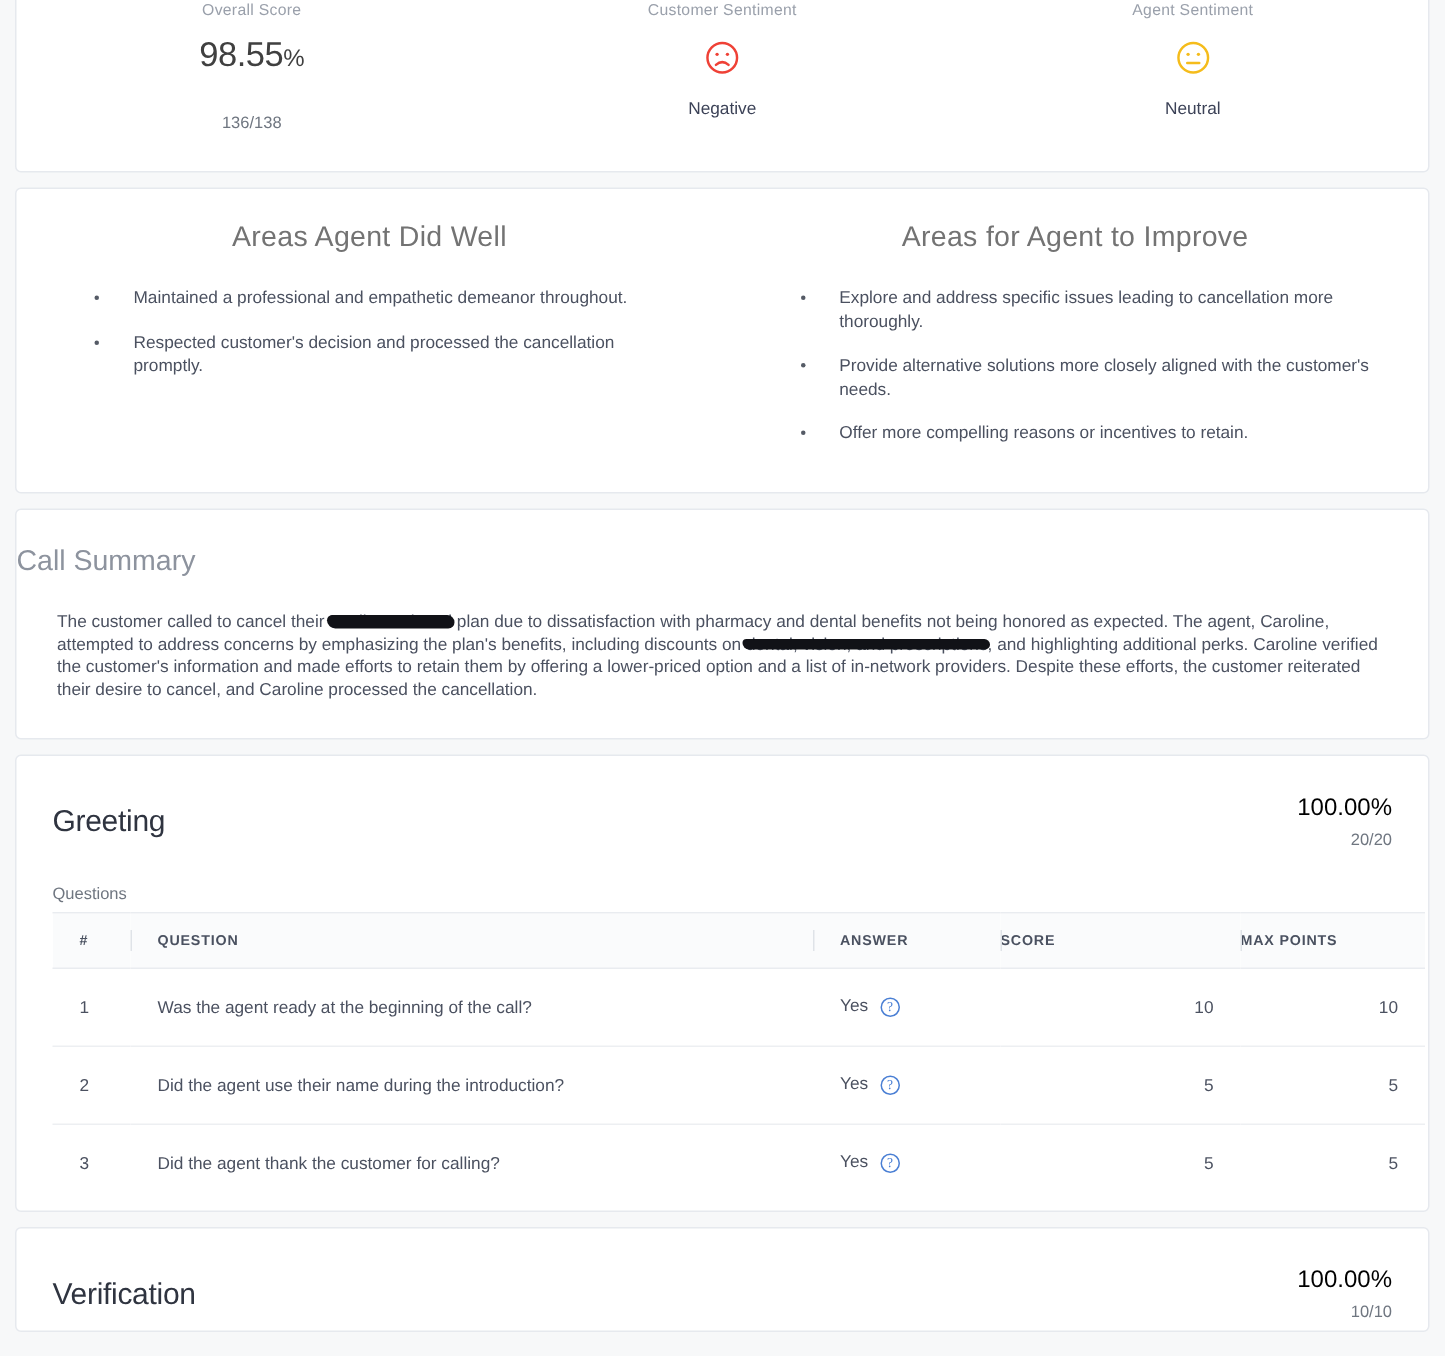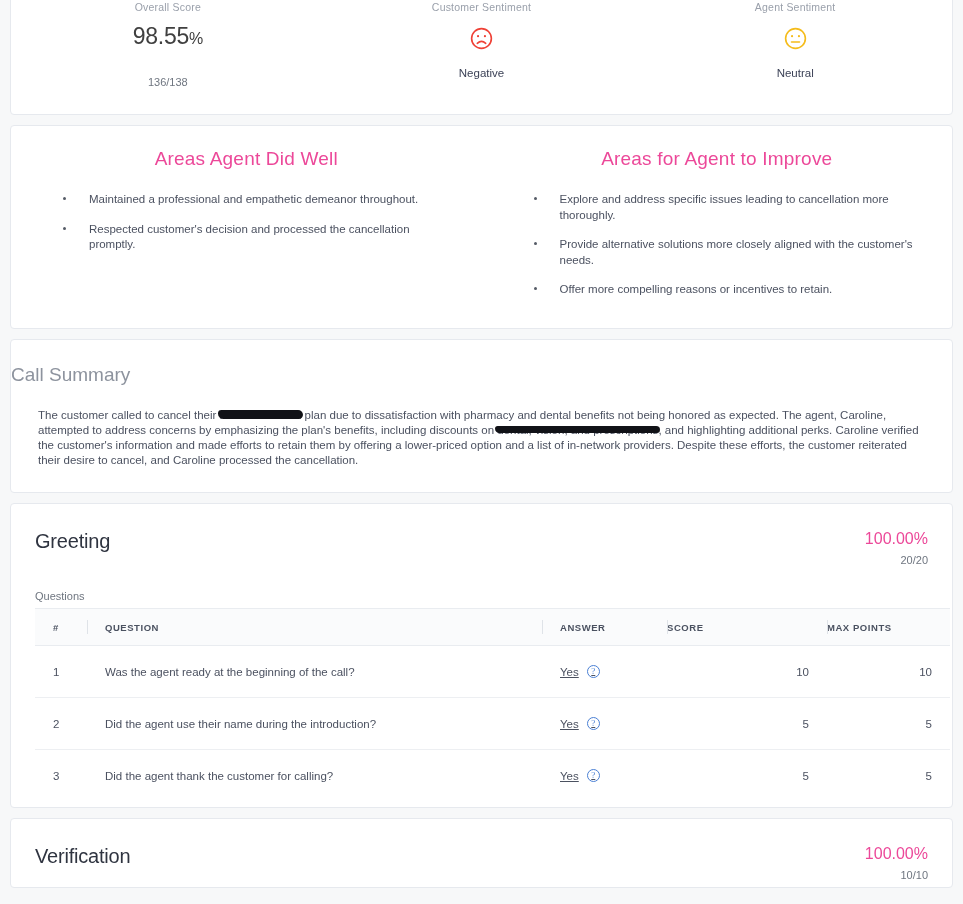--- a/index.html
+++ b/index.html
@@ -71,21 +71,21 @@
     display: flex;
     padding: 22px 0 30px 0;
   }
   .feedback-col {
     flex: 1 1 0;
     padding: 0 26px;
   }
   .feedback-title {
     text-align: center;
     font-size: 19px;
-    color: #ec4899;
+    color: #737373;
     font-weight: 400;
     margin: 0 0 22px 0;
     letter-spacing: .2px;
   }
   .feedback-col ul {
     margin: 0;
     padding: 0 0 0 26px;
     list-style: none;
   }
   .feedback-col li {
@@ -140,33 +140,33 @@
   }
   .redact .ink.thin { height: 7px; margin-top: -4px; }
   .redact .ink.bump {
     border-radius: 5px 7px 6px 8px;
   }
 
   
   .section-card { padding: 26px 24px 6px 24px; }
   .section-head {
     display: flex;
-    align-items: flex-start;
+    align-items: center;
     justify-content: space-between;
   }
   .section-name {
     font-size: 20px;
     color: #2f3440;
     font-weight: 400;
     letter-spacing: -0.2px;
   }
   .section-scores { text-align: right; }
   .section-pct {
     font-size: 16px;
-    color: #ec4899;
+    color: #000000;
   }
   .section-ratio {
     font-size: 11px;
     color: #6f7680;
     margin-top: 6px;
   }
   .questions-label {
     font-size: 11px;
     color: #6f7680;
     margin: 24px 0 6px 0;
@@ -208,21 +208,21 @@
   table.qtable tr.last-row td { border-bottom: none; }
 
   .col-num   { width: 52px;  padding-left: 18px !important; }
   .col-q     { width: 455px; padding-left: 18px !important; }
   .col-ans   { width: 125px; padding-left: 18px !important; }
   .col-score { width: 160px; text-align: right; padding-right: 18px !important; }
   .col-max   { width: 123px; text-align: right; padding-right: 18px !important; }
 
   th.col-score, th.col-max { text-align: right; }
 
-  .answer-cell { display: flex; align-items: center; gap: 8px; text-decoration: underline; }
+  .answer-cell { display: flex; align-items: flex-start; gap: 8px; }
   .help-icon {
     width: 13px; height: 13px;
     border-radius: 50%;
     border: 1px solid #4a7fd4;
     color: #4a7fd4;
     font-size: 9px;
     line-height: 11px;
     text-align: center;
     display: inline-block;
     font-family: "Liberation Serif", serif;

